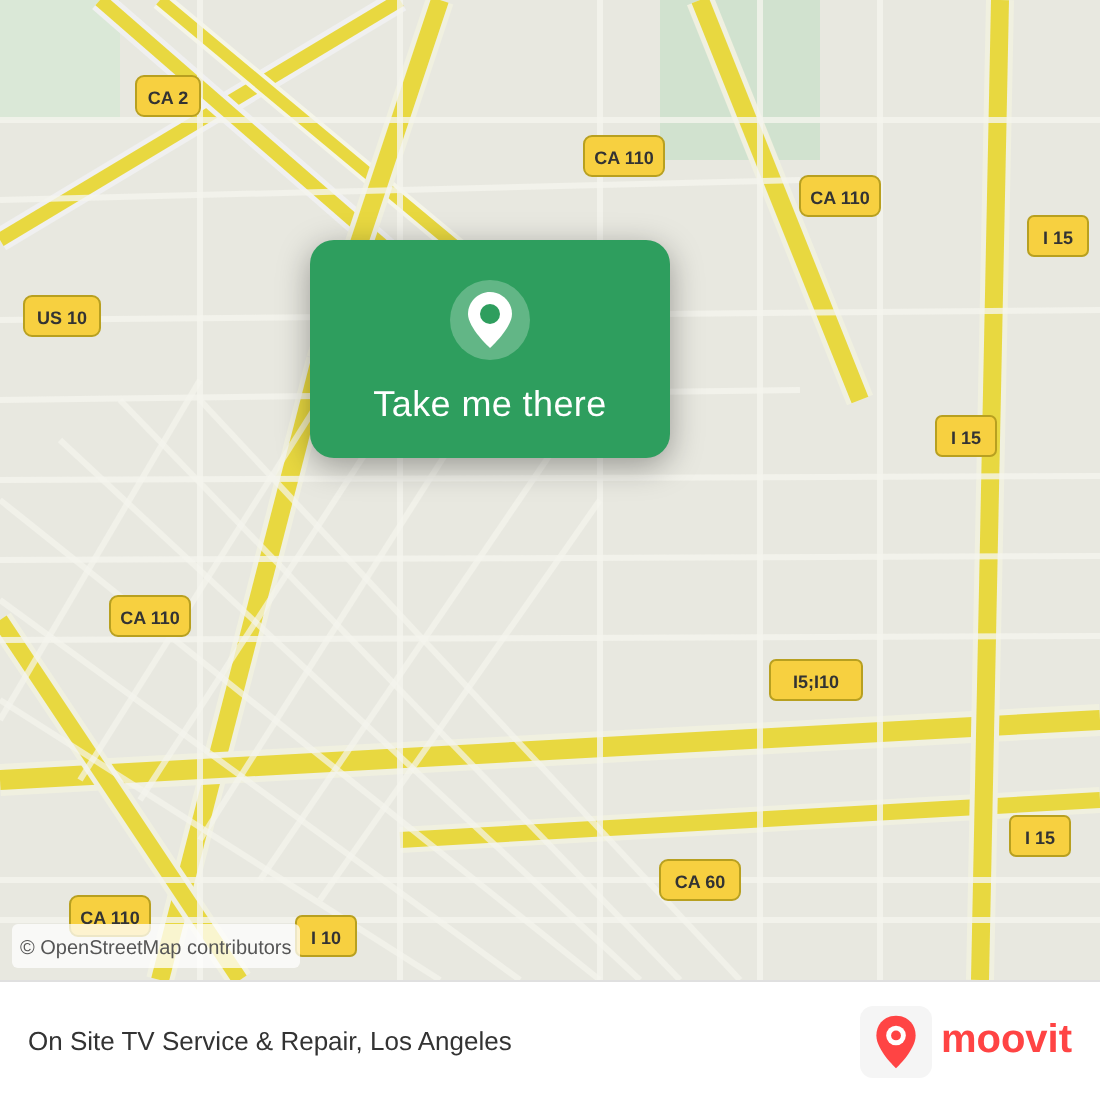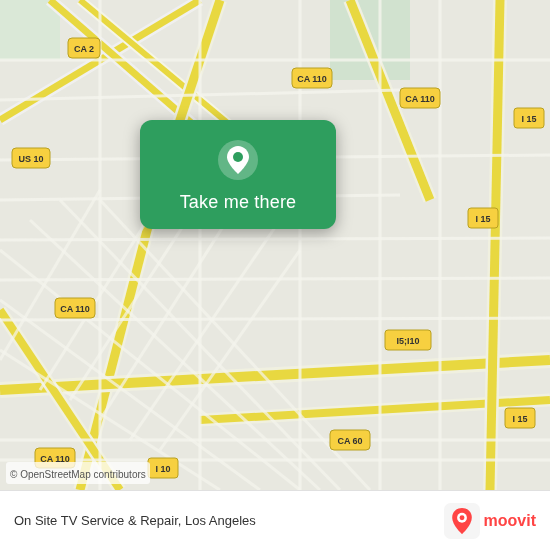--- a/index.html
+++ b/index.html
@@ -25,22 +25,22 @@
       position: absolute;
       top: 0; left: 0;
       width: 100%;
       height: 100%;
     }
 
     
     .location-card {
       position: absolute;
       top: 120px;
-      left: 140px;
-      width: 196px;
+      left: 155px;
+      width: 180px;
       background-color: #2e9e5e;
       border-radius: 12px;
       padding: 18px 20px 16px 20px;
       display: flex;
       flex-direction: column;
       align-items: center;
       box-shadow: 0 4px 16px rgba(0,0,0,0.35);
       z-index: 10;
     }
 
@@ -226,15 +226,15 @@
   <span class="bottom-text">On Site TV Service &amp; Repair, Los Angeles</span>
 
   <div class="moovit-logo">
     <svg class="moovit-icon" viewBox="0 0 44 44" xmlns="http://www.w3.org/2000/svg">
       <rect width="44" height="44" rx="8" fill="#f5f5f5"></rect>
 
       <path d="M22 6 C15 6 10 11 10 18 C10 27 22 38 22 38 C22 38 34 27 34 18 C34 11 29 6 22 6 Z" fill="#ff4444"></path>
       <circle cx="22" cy="18" r="6" fill="white"></circle>
       <circle cx="22" cy="18" r="3" fill="#ff4444"></circle>
     </svg>
-    <span style="font-size:16px; font-weight:bold; color:#ff4444; margin-left:2px;">moovit</span>
+    <span style="font-size:20px; font-weight:bold; color:#ff4444; margin-left:2px;">moovit</span>
   </div>
 </div>
 
 </body></html>

